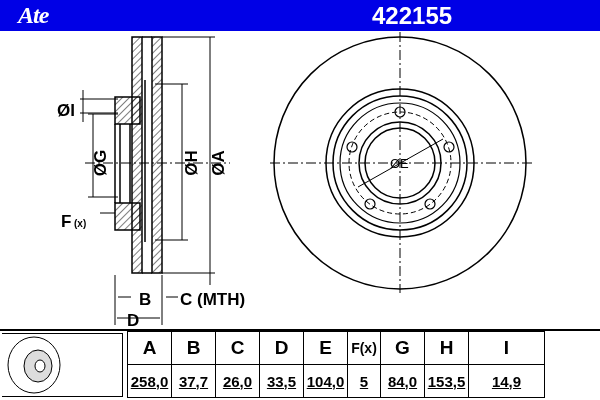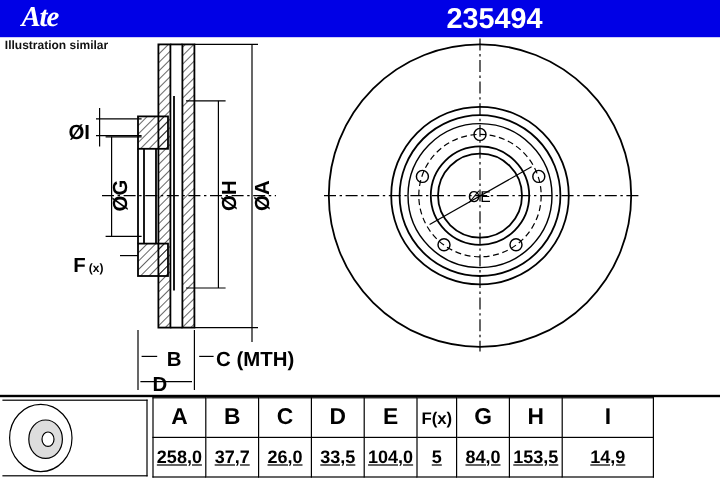--- a/index.html
+++ b/index.html
@@ -15,25 +15,24 @@
   td { border:1.5px solid #000; text-align:center; font-weight:bold; padding:0; }
   tr.hdr td { font-size:19px; height:32px; }
   tr.val td { font-size:15px; height:32px;text-decoration:underline; }
   .thumb { position:absolute; left:2px; top:333px; width:120px; height:62px; border:1.5px solid #000; border-left:none; }
 </style>
 </head>
 <body>
 
 <div class="header">
   <span class="logo">Ate</span>
-  <span class="artno">235494</span>
+  <span class="artno">422155</span>
 </div>
 
 <div class="note">
-  <div>Illustration similar</div>
 </div>
 
 <svg class="drawing" width="600" height="330">
   <defs>
     <pattern id="hatch" patternUnits="userSpaceOnUse" width="5" height="5" patternTransform="rotate(45)">
       <line x1="0" y1="0" x2="0" y2="5" stroke="#000" stroke-width="1"></line>
     </pattern>
   </defs>
 
   <g stroke="#000" stroke-width="1.5" fill="none">

